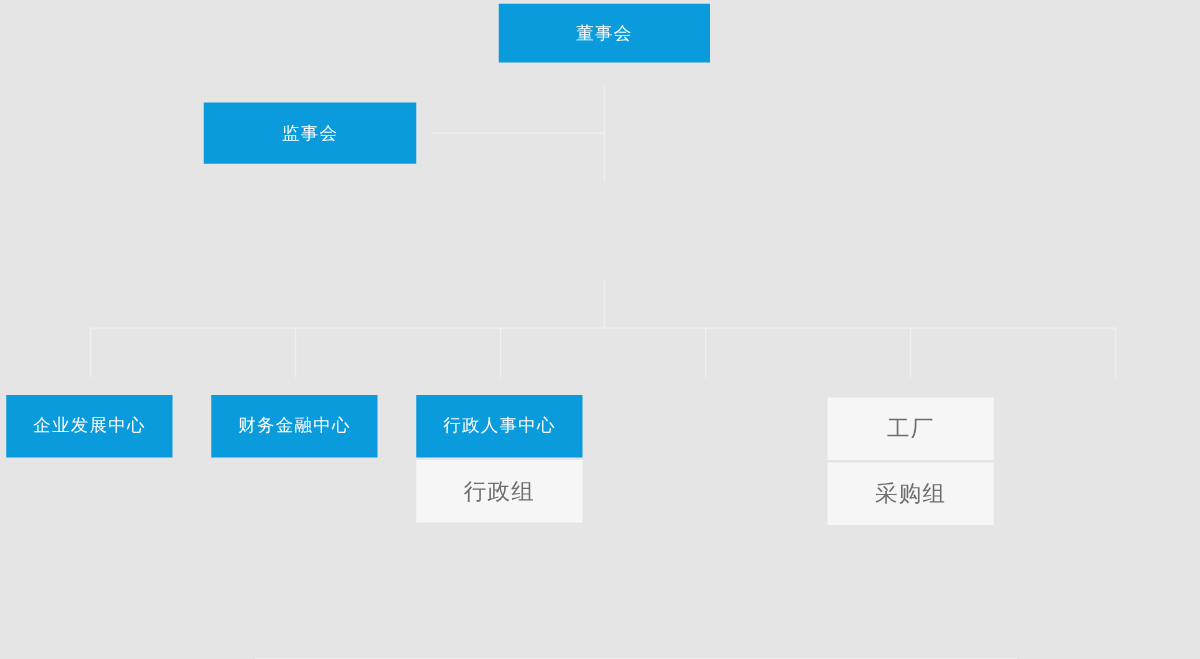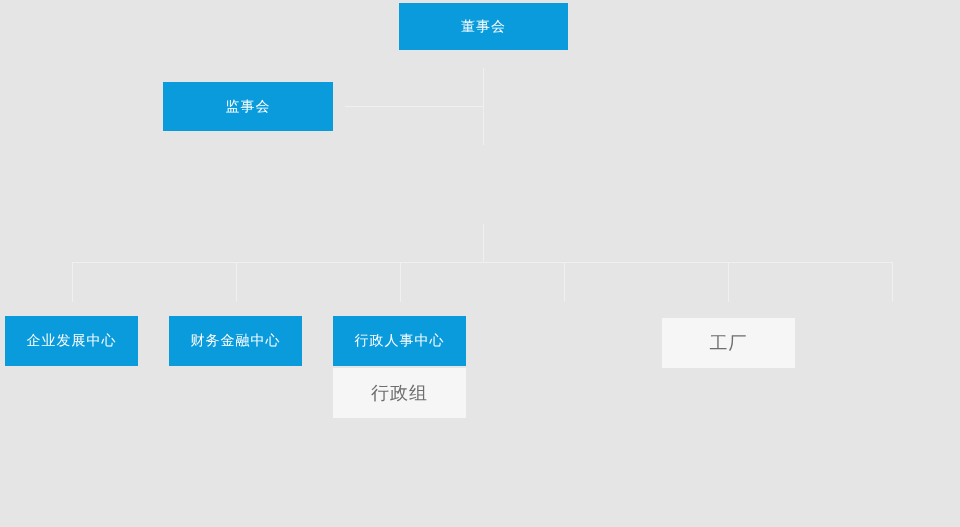--- a/index.html
+++ b/index.html
@@ -72,16 +72,17 @@
   </div>
 
   <div class="col" style="left:333px;">
     <div class="hdr">行政人事中心</div>
     <div class="cell">行政组</div>
   </div>
 
 
   <div class="col" style="left:662px;">
     <div class="cell">工厂</div>
+    <div class="cell">采购组</div>
   </div>
 
 
 </div>
 
 </body></html>

